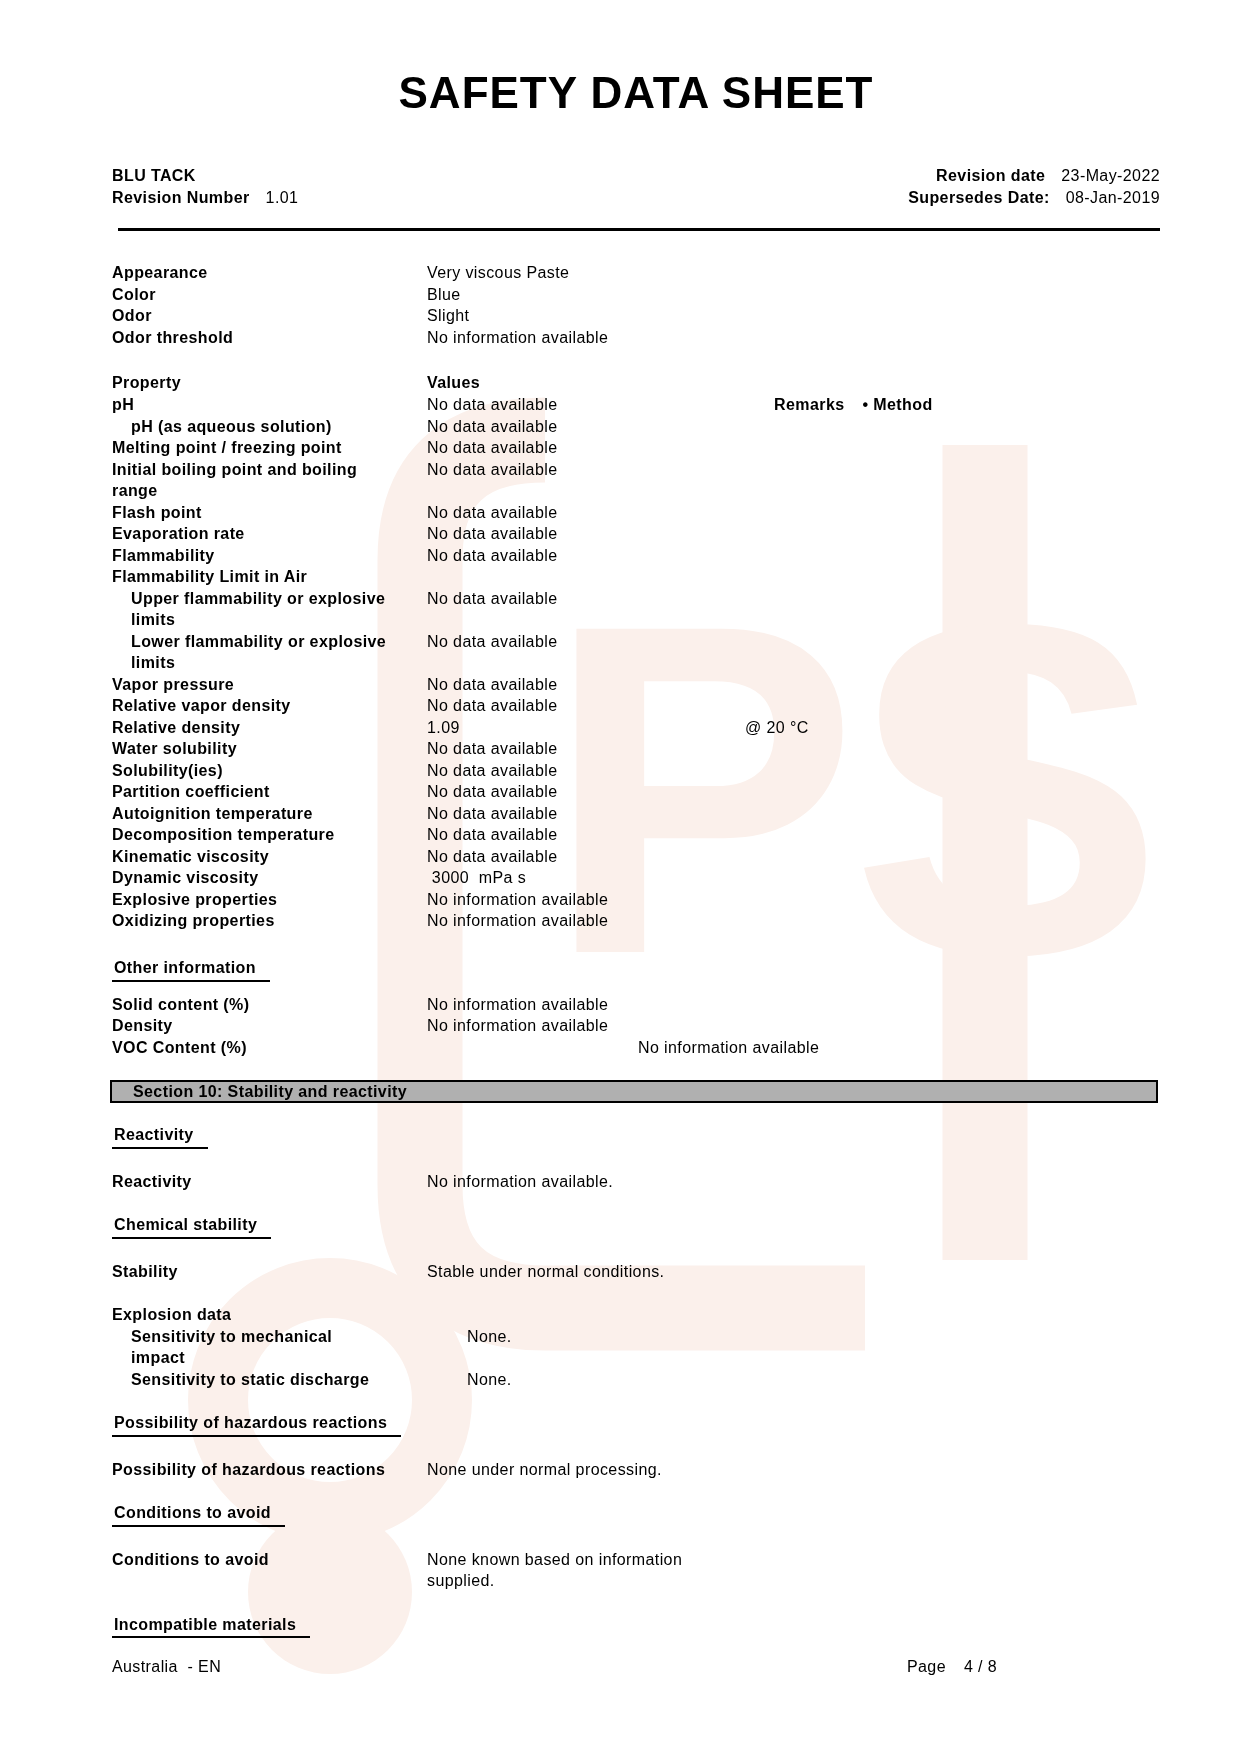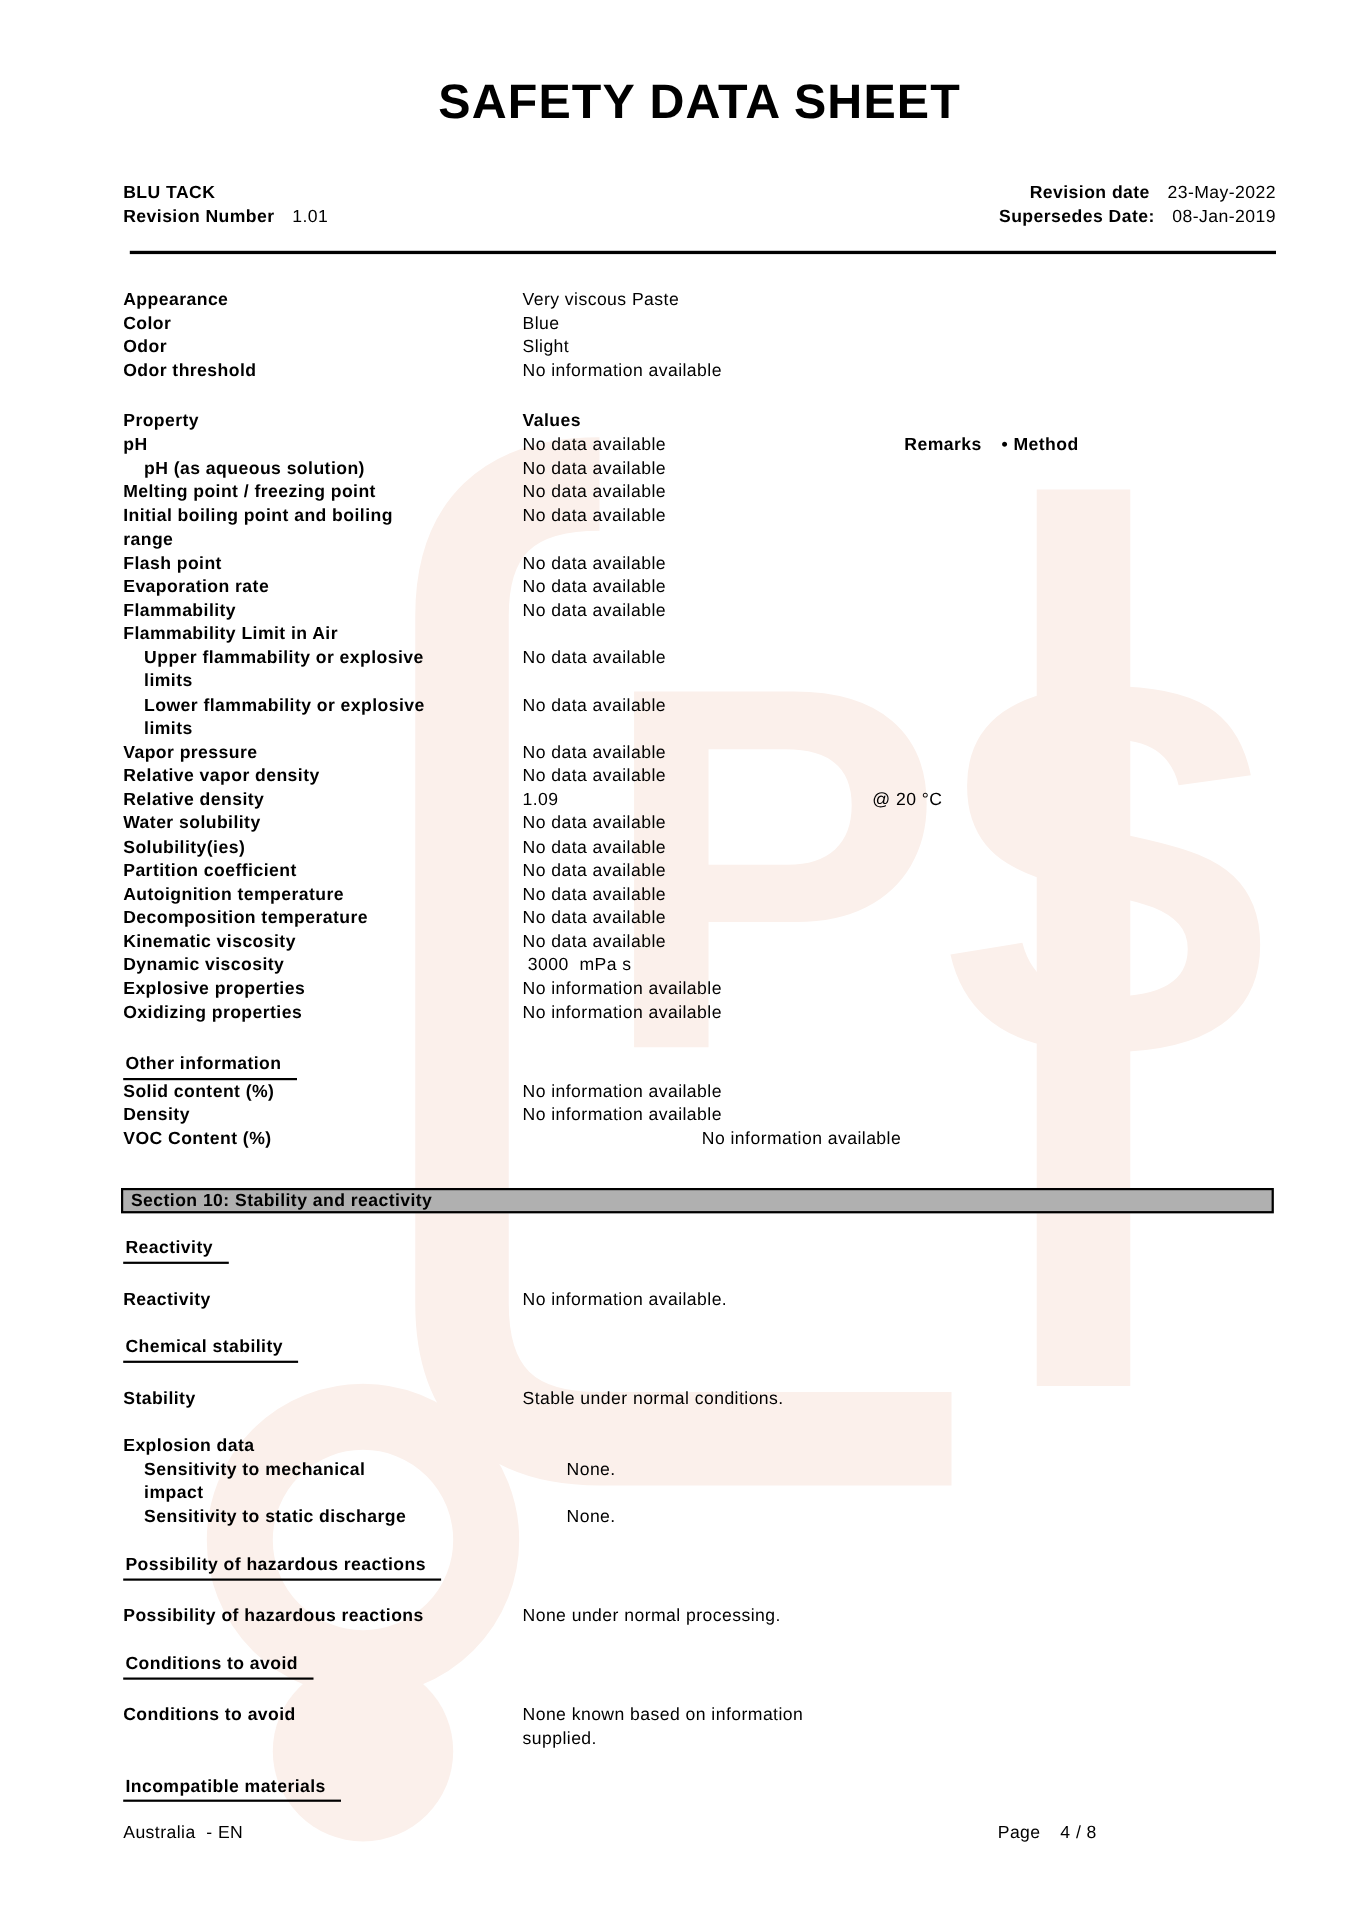--- a/index.html
+++ b/index.html
@@ -33,39 +33,39 @@
   .gap-val{margin-left:16px;font-weight:400;}
   #rule{top:228px;left:118px;width:1042px;height:0;border-top:3px solid #000;z-index:1;position:absolute;}
   #appearance{top:262px;}
   #prop-head{top:372px;}
   #prop-rows-wrap{top:394px;}
   #other{top:957px;}
   #secbar{
     top:1080px;left:110px;width:1048px;height:23px;box-sizing:border-box;
     background:var(--bar-bg);
     border:2px solid #000;
-    font-weight:700;line-height:19px;padding-left:7px;
+    font-weight:700;line-height:19px;padding-left:21px;
   }
   #s10{top:1124px;}
   #footer-left{top:1656px;}
   #footer-right{position:absolute;left:907px;top:1656px;z-index:1;}
   #footer-right .pagenum{margin-left:18px;}
   .row{display:flex;align-items:flex-start;}
   .lbl{flex:0 0 315px;box-sizing:border-box;font-weight:700;white-space:pre-line;}
   .lbl.indent{padding-left:19px;}
-  .val{flex:0 0 318px;white-space:pre-wrap;margin-left:48px;}
+  .val{flex:0 0 318px;white-space:pre-wrap;}
   .val.voc{flex:0 0 auto;margin-left:211px;}
   .rem{white-space:pre-wrap;}
   .heading-underline{
     display:table;
     font-weight:700;
     border-bottom:2px solid #000;
     padding:0 14px 1px 2px;
   }
-  #other .heading-underline{margin-bottom:0;}
+  #other .heading-underline{margin-bottom:12px;}
   .hdr-method{margin-left:18px;font-weight:700;}
   .hdr-rem{font-weight:700;}
   #s10 > * + *{margin-top:22px;}
   #s10 > .s10-subrow{margin-top:0;gap:40px;}
   .s10-group{font-weight:700;}
   .pre{white-space:pre-wrap;}
 </style>
 </head>
 <body>
 

